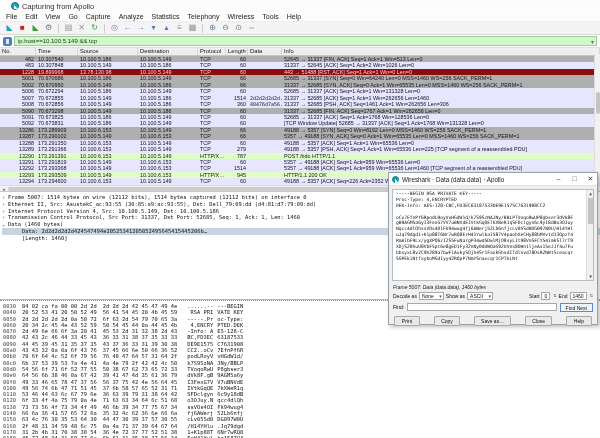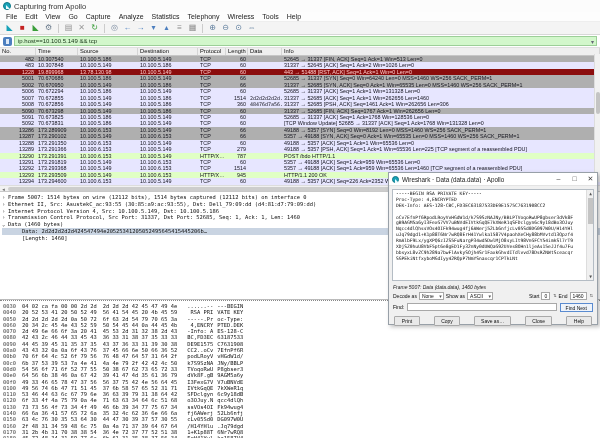--- a/index.html
+++ b/index.html
@@ -2,21 +2,21 @@
 <html><head>
 <meta charset="utf-8">
 <style>
   * { margin:0; padding:0; box-sizing:border-box; }
   html,body { width:600px; height:438px; overflow:hidden; background:#fff;
               font-family:"Liberation Sans", sans-serif; }
   .window { position:relative; width:600px; height:438px; background:#fff; overflow:hidden; }
 
   
   .titlebar { height:12px; display:flex; align-items:center; gap:3px; padding-left:3px;
-              background:#fcfcfc; }
+              background:#fcfcfc;margin-left:8px; }
   .app-icon { width:8px; height:8px; border-radius:50%; background:#17a2b8;
               border:1px solid #0e7787; position:relative; flex:0 0 auto; }
   .app-icon:after { content:""; position:absolute; left:2px; top:2px; width:0; height:0;
               border-left:4px solid #e8fbff; border-top:4px solid transparent; }
   .title-text { font-size:7.5px; color:#333; }
 
   
   .menubar { height:10px; display:flex; align-items:center; background:#fdfdfd;
              border-bottom:1px solid #eee; padding-left:2px; }
   .menu-item { font-size:7px; color:#222; padding:0 4px; cursor:default; }

